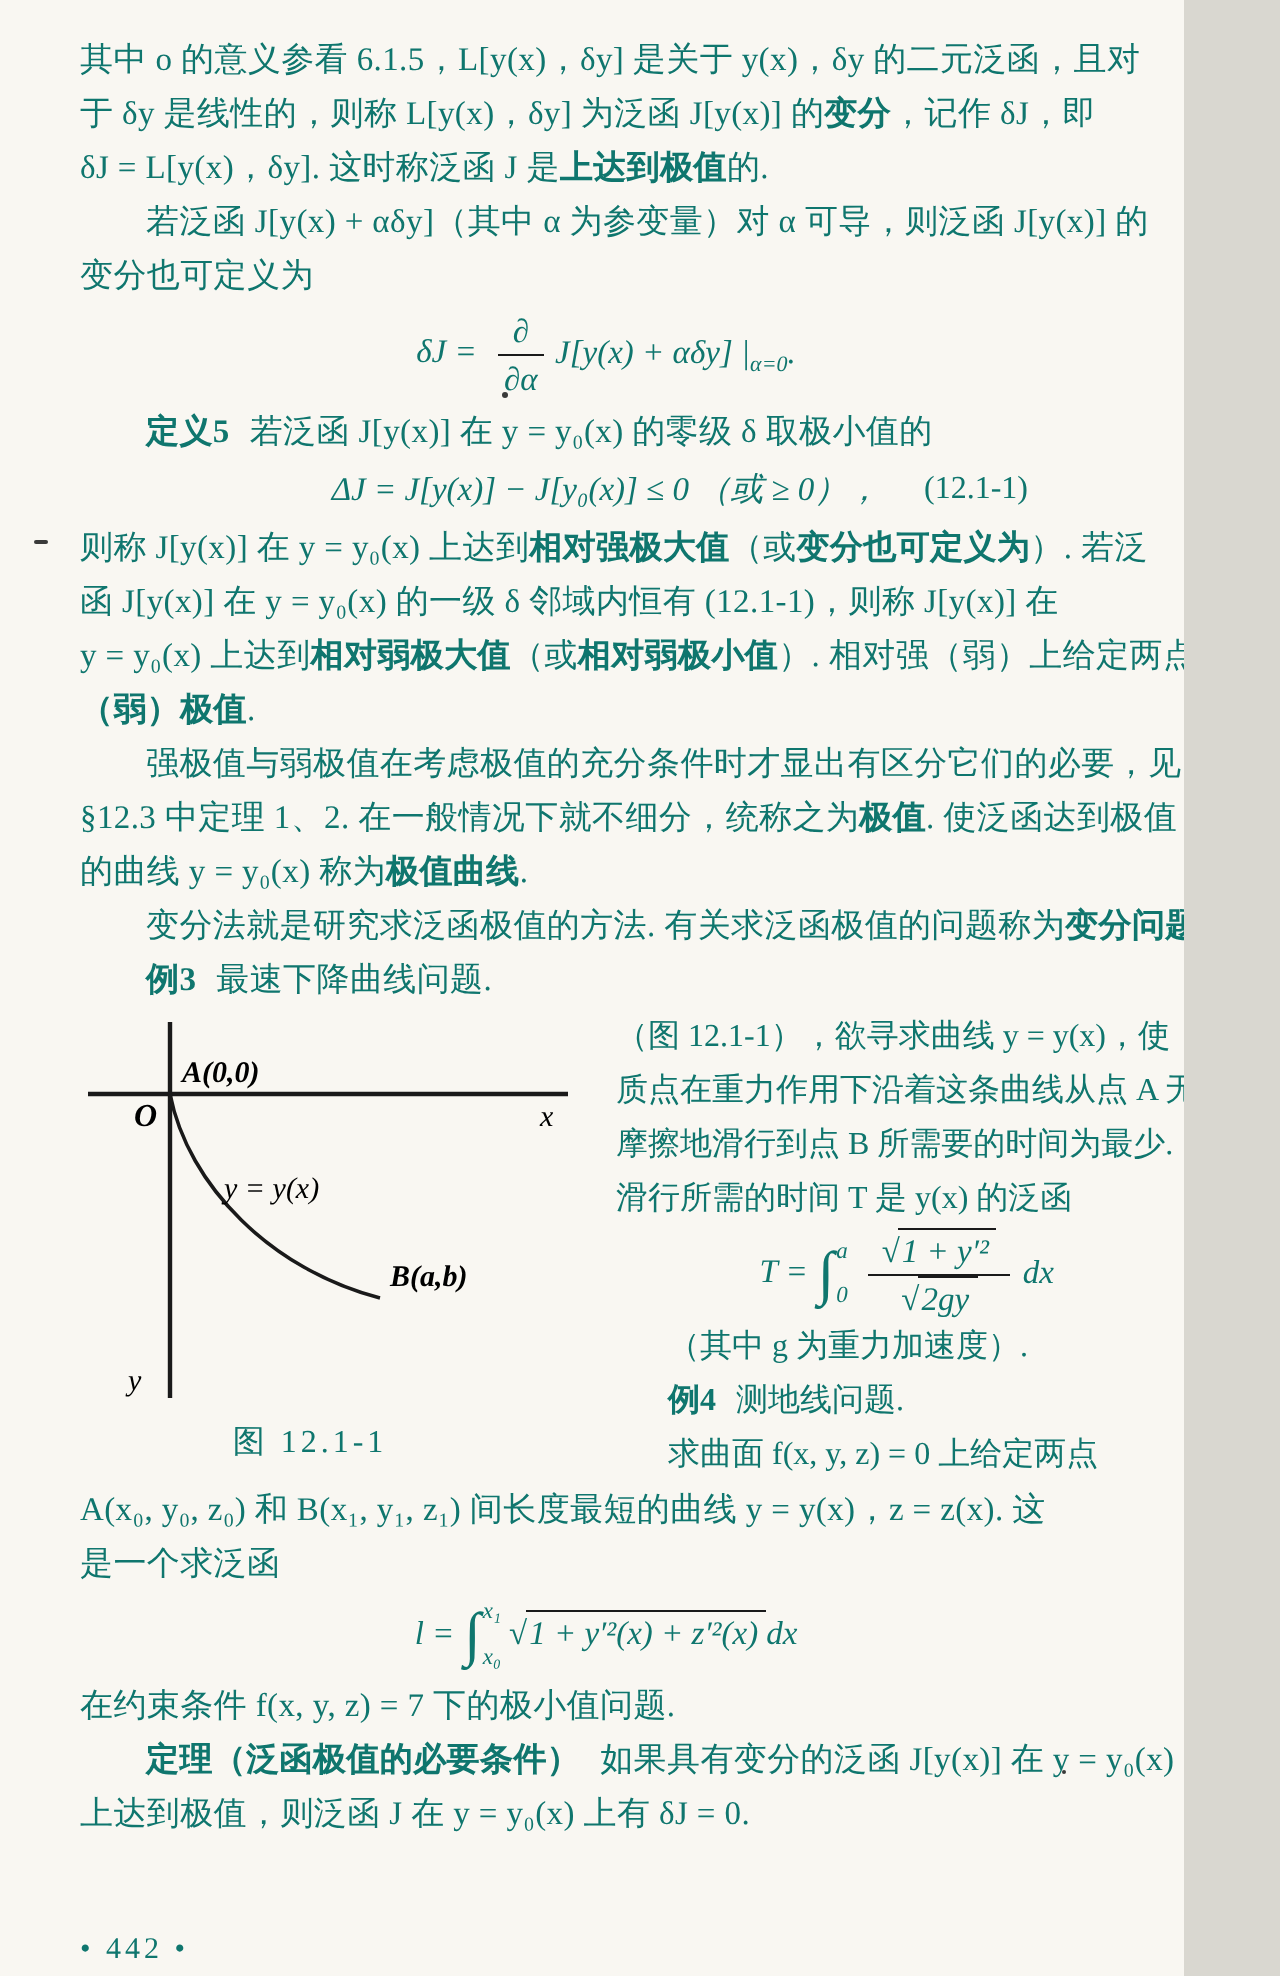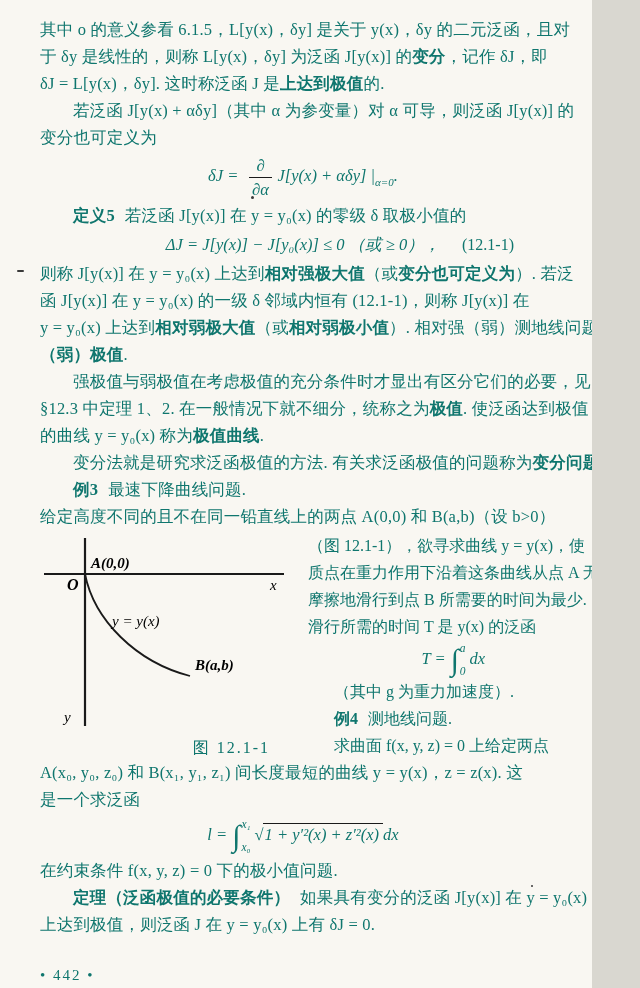--- a/index.html
+++ b/index.html
@@ -52,21 +52,21 @@
   .radical{border-top:1.4px solid #1a1a1a;padding:1px 4px 0 2px;}
   .ftw{margin:3px 0 1px 0;}
   .flw{margin:6px 0 4px 0;}
   
   .cols{display:flex;margin-top:2px;}
   .figcol{width:268px;flex:none;}
   .txtcol{flex:1;}
   .txtcol .ln{font-size:16px;letter-spacing:0;}
   .ind-sm{padding-left:26px;}
   .figcap{
-    margin:4px 0 0 0;width:230px;text-align:right;
+    margin:4px 0 0 0;width:230px;text-align:center;
     font-size:16px;line-height:20px;letter-spacing:2px;
   }
   svg text{font-family:"Liberation Serif","DejaVu Serif",serif;}
   .svgital{font-style:italic;}
   
   .footer{
     position:absolute;left:40px;bottom:4px;
     font-size:15px;letter-spacing:2px;
   }
   
@@ -96,30 +96,29 @@
 
   <p class="ln ind"><span class="bd gap">定义5</span><span>若泛函 J[y(x)] 在 y = y₀(x) 的零级 δ 取极小值的</span></p>
 
   <div class="formula eqrow">
     <span>ΔJ = J[y(x)] − J[y₀(x)] ≤ 0 （或 ≥ 0），</span>
     <span class="eqtag">(12.1-1)</span>
   </div>
 
   <p class="ln"><span>则称 J[y(x)] 在 y = y₀(x) 上达到</span><span class="bd">相对强极大值</span><span>（或</span><span class="bd">变分也可定义为</span><span>）. 若泛</span></p>
   <p class="ln">函 J[y(x)] 在 y = y₀(x) 的一级 δ 邻域内恒有 (12.1-1)，则称 J[y(x)] 在</p>
-  <p class="ln"><span>y = y₀(x) 上达到</span><span class="bd">相对弱极大值</span><span>（或</span><span class="bd">相对弱极小值</span><span>）. 相对强（弱）测地线问题</span><span class="bd">强</span></p>
+  <p class="ln"><span>y = y₀(x) 上达到</span><span class="bd">相对弱极大值</span><span>（或</span><span class="bd">相对弱极小值</span><span>）. 相对强（弱）上给定两点</span><span class="bd">强</span></p>
   <p class="ln"><span class="bd">（弱）极值</span><span>.</span></p>
 
   <p class="ln ind">强极值与弱极值在考虑极值的充分条件时才显出有区分它们的必要，见</p>
   <p class="ln"><span>§12.3 中定理 1、2. 在一般情况下就不细分，统称之为</span><span class="bd">极值</span><span>. 使泛函达到极值</span></p>
   <p class="ln"><span>的曲线 y = y₀(x) 称为</span><span class="bd">极值曲线</span><span>.</span></p>
 
   <p class="ln ind"><span>变分法就是研究求泛函极值的方法. 有关求泛函极值的问题称为</span><span class="bd">变分问题</span><span>.</span></p>
   <p class="ln ind"><span class="bd gap">例3</span><span>最速下降曲线问题.</span></p>
-  <p class="ln">给定高度不同的且不在同一铅直线上的两点 A(0,0) 和 B(a,b)（设 b&gt;0）</p>
 
   <div class="cols">
     <div class="figcol">
       <svg width="250" height="198" viewBox="0 0 250 198">
         <line x1="4" y1="42" x2="244" y2="42" stroke="#1a1a1a" stroke-width="2.2"></line>
         <line x1="45" y1="6" x2="45" y2="194" stroke="#1a1a1a" stroke-width="2.2"></line>
         <path d="M45,42 C 54,88 96,130 150,144" fill="none" stroke="#1a1a1a" stroke-width="1.8"></path>
         <text x="230" y="58" font-size="15" class="svgital">x</text>
         <text x="24" y="190" font-size="15" class="svgital">y</text>
         <text x="27" y="58" font-size="16" font-weight="bold" class="svgital">O</text>
@@ -133,40 +132,43 @@
     <div class="txtcol">
       <p class="ln">（图 12.1-1），欲寻求曲线 y = y(x)，使</p>
       <p class="ln">质点在重力作用下沿着这条曲线从点 A 无</p>
       <p class="ln">摩擦地滑行到点 B 所需要的时间为最少.</p>
       <p class="ln">滑行所需的时间 T 是 y(x) 的泛函</p>
 
       <div class="formula ftw">
         <span class="mspace">T =</span><span class="intglyph">∫</span><span class="lims">
             <span>a</span>
             <span>0</span>
+          </span><span class="frac">
+            <span class="fnum"><span class="sqrtsign">√</span><span class="radical">1 + y′²</span></span>
+            <span class="fden"><span class="sqrtsign">√</span><span class="radical">2gy</span></span>
           </span><span>dx</span>
       </div>
 
       <p class="ln ind-sm">（其中 g 为重力加速度）.</p>
       <p class="ln ind-sm"><span class="bd gap">例4</span><span>测地线问题.</span></p>
       <p class="ln ind-sm">求曲面 f(x, y, z) = 0 上给定两点</p>
     </div>
   </div>
 
   <p class="ln">A(x₀, y₀, z₀) 和 B(x₁, y₁, z₁) 间长度最短的曲线 y = y(x)，z = z(x). 这</p>
   <p class="ln">是一个求泛函</p>
 
   <div class="formula flw">
     <span class="mspace">l =</span><span class="intglyph">∫</span><span class="lims">
         <span>x₁</span>
         <span>x₀</span>
       </span><span class="sqrtsign">√</span><span class="radical">1 + y′²(x) + z′²(x)</span><span>dx</span>
   </div>
 
-  <p class="ln">在约束条件 f(x, y, z) = 0 下的极小值问题.</p>
+  <p class="ln">在约束条件 f(x, y, z) = 7 下的极小值问题.</p>
   <p class="ln ind"><span class="bd gap">定理（泛函极值的必要条件）</span><span>如果具有变分的泛函 J[y(x)] 在 y = y₀(x)</span></p>
   <p class="ln">上达到极值，则泛函 J 在 y = y₀(x) 上有 δJ = 0.</p>
 
   <div class="footer">• 442 •</div>
 
   <div class="speck sp1"></div>
   <div class="speck sp2"></div>
   <div class="speck sp3"></div>
 </div>
 

